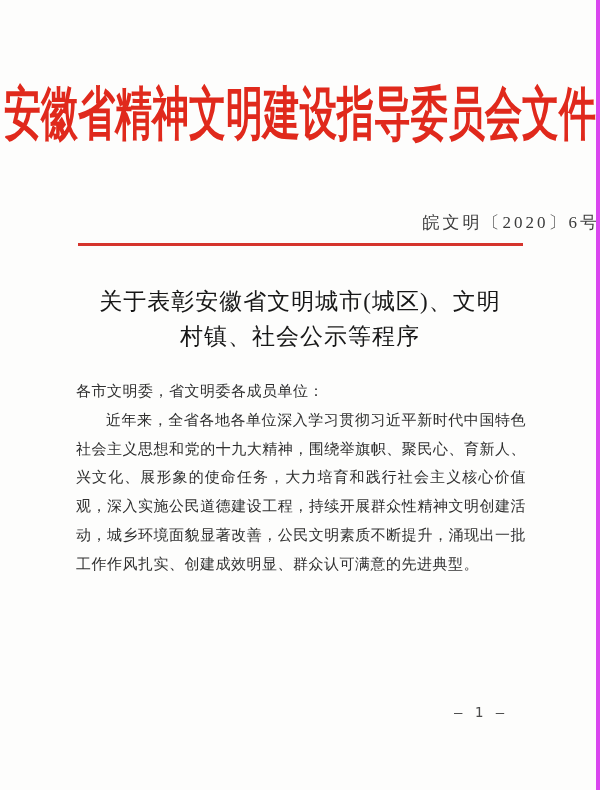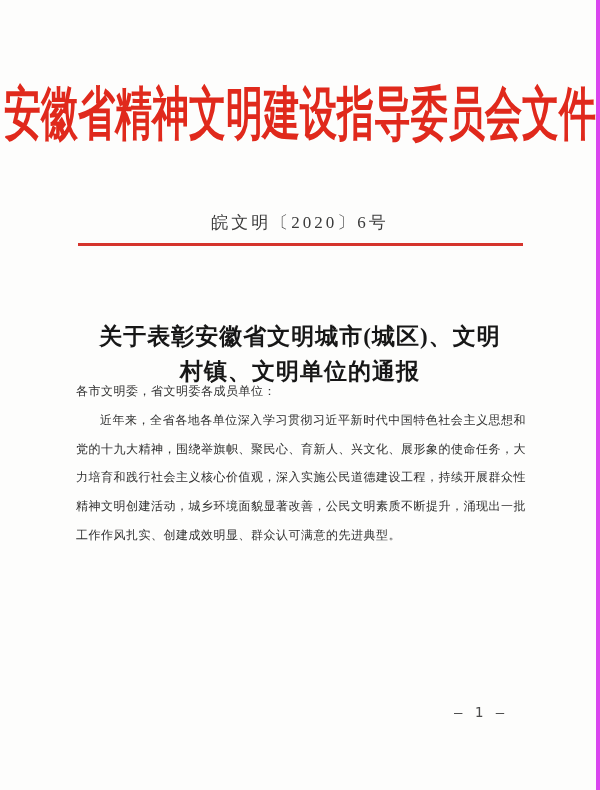--- a/index.html
+++ b/index.html
@@ -36,21 +36,21 @@
     transform-origin: center top;
     color: #e0291c;
   }
 
   
   .doc-number {
     position: absolute;
     top: 211px;
     left: 0;
     width: 600px;
-    text-align: center;
+    text-align: right;
     font-size: 17px;
     letter-spacing: 3px;
     color: #3b3b3b;
   }
 
   
   .red-rule {
     position: absolute;
     top: 243px;
     left: 78px;
@@ -60,34 +60,33 @@
   }
 
   
   .doc-title {
     position: absolute;
     top: 284px;
     left: 0;
     width: 600px;
     text-align: center;
     font-size: 23px;
-    font-weight: bold;
+    font-weight: normal;
     line-height: 35px;
     letter-spacing: 1px;
     color: #171717;
-    margin-top: 35px;
   }
 
   
   .doc-body {
     position: absolute;
     top: 377px;
     left: 76px;
     width: 450px;
-    font-size: 12px;
+    font-size: 15px;
     line-height: 28.8px;
     letter-spacing: 0.5px;
     color: #2f2f2f;
     text-align: justify;
   }
   .doc-body p {
     margin: 0;
     text-indent: 2em;
   }
   .doc-body p.salutation {
@@ -115,21 +114,21 @@
   <div class="issuer-header">
     <span class="stretch">安徽省精神文明建设指导委员会文件</span>
   </div>
 
   <div class="doc-number">皖文明〔2020〕6号</div>
 
   <div class="red-rule"></div>
 
   <div class="doc-title">
     <div>关于表彰安徽省文明城市(城区)、文明</div>
-    <div>村镇、文明单位的通报</div>
+    <div>村镇、社会公示等程序</div>
   </div>
 
   <div class="doc-body">
     <p class="salutation">各市文明委，省文明委各成员单位：</p>
     <p>近年来，全省各地各单位深入学习贯彻习近平新时代中国特色社会主义思想和党的十九大精神，围绕举旗帜、聚民心、育新人、兴文化、展形象的使命任务，大力培育和践行社会主义核心价值观，深入实施公民道德建设工程，持续开展群众性精神文明创建活动，城乡环境面貌显著改善，公民文明素质不断提升，涌现出一批工作作风扎实、创建成效明显、群众认可满意的先进典型。</p>
   </div>
 
   <div class="page-number">— 1 —</div>
 
 </div>

